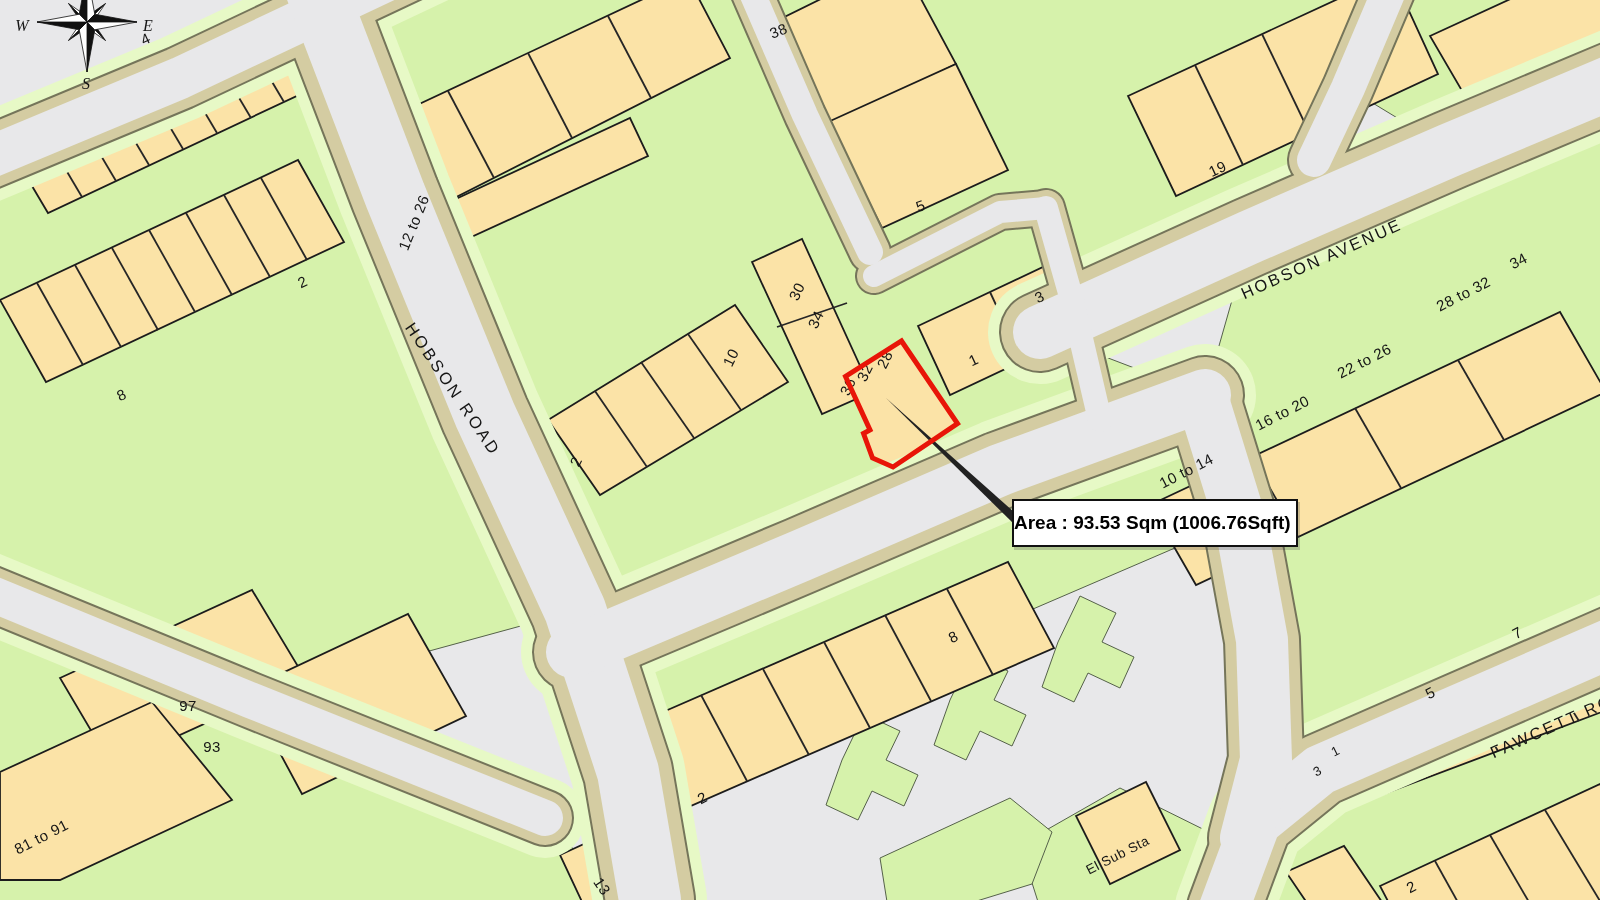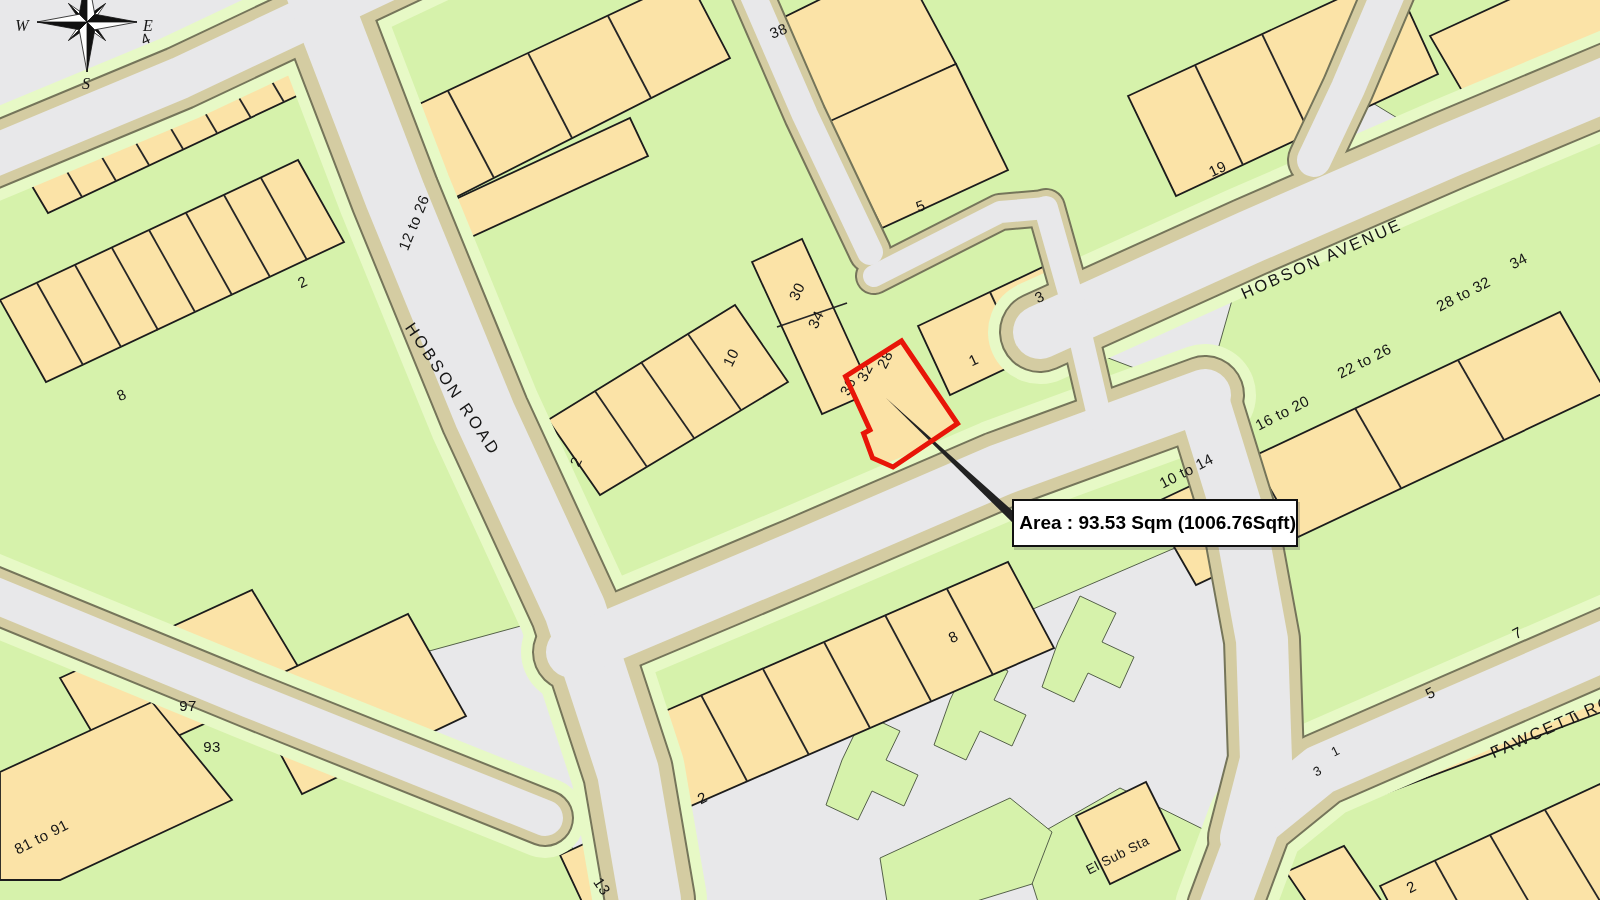--- a/index.html
+++ b/index.html
@@ -1,20 +1,20 @@
 <!DOCTYPE html>
 <html><head>
 <meta charset="utf-8">
 <style>
   html,body{margin:0;padding:0;background:#e8e8ea;}
   .viewport{position:relative;width:1600px;height:900px;overflow:hidden;background:#e8e8ea;
             font-family:"Liberation Sans", sans-serif;}
   svg{position:absolute;left:0;top:0;}
   .callout{position:absolute;background:#ffffff;border:2px solid #111111;
-           display:flex;align-items:center;justify-content:flex-end;
+           display:flex;align-items:center;justify-content:flex-start;
            font-weight:bold;font-size:19px;color:#000;white-space:nowrap;
            box-shadow:2px 3px 0 rgba(60,60,60,0.25);}
   text{fill:#151515;}
 </style>
 </head>
 <body>
 
 <div class="viewport">
   <svg id="map" width="1600" height="900" viewBox="0 0 1600 900">
       <polygon points="-20,170 180,75 305,-30 395,195 485,415 572,612 250,700 -30,588" fill="#d6f2ab" stroke="#55614a" stroke-width="1"></polygon>

